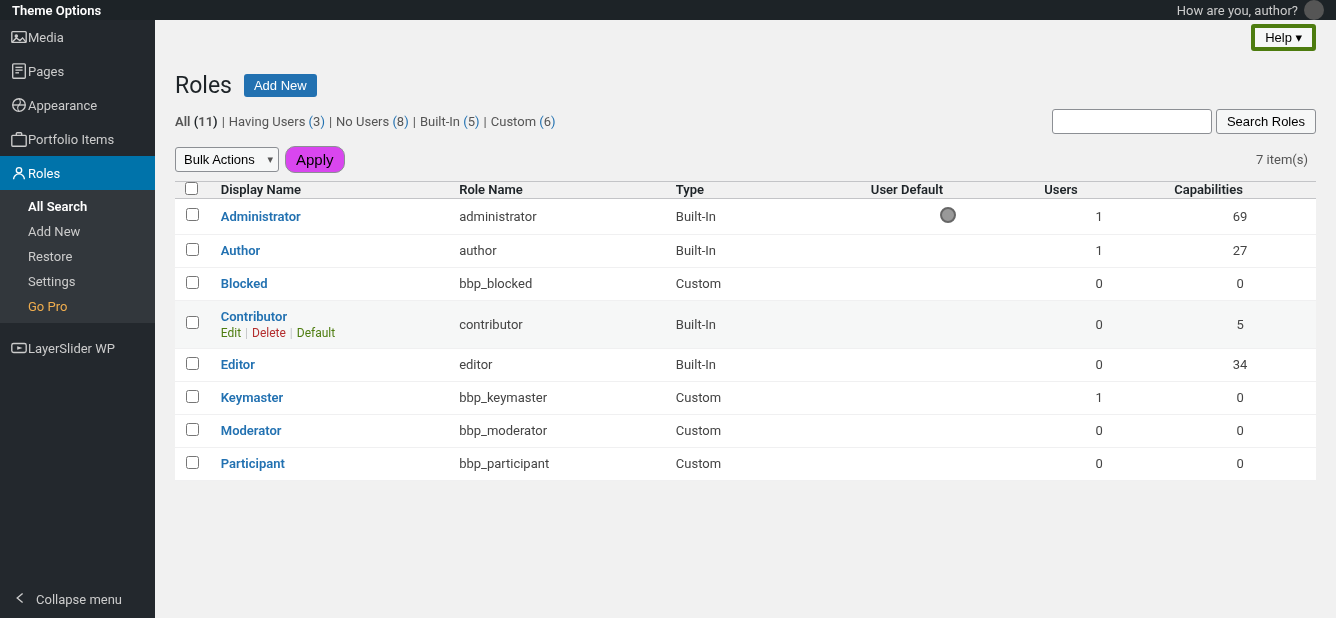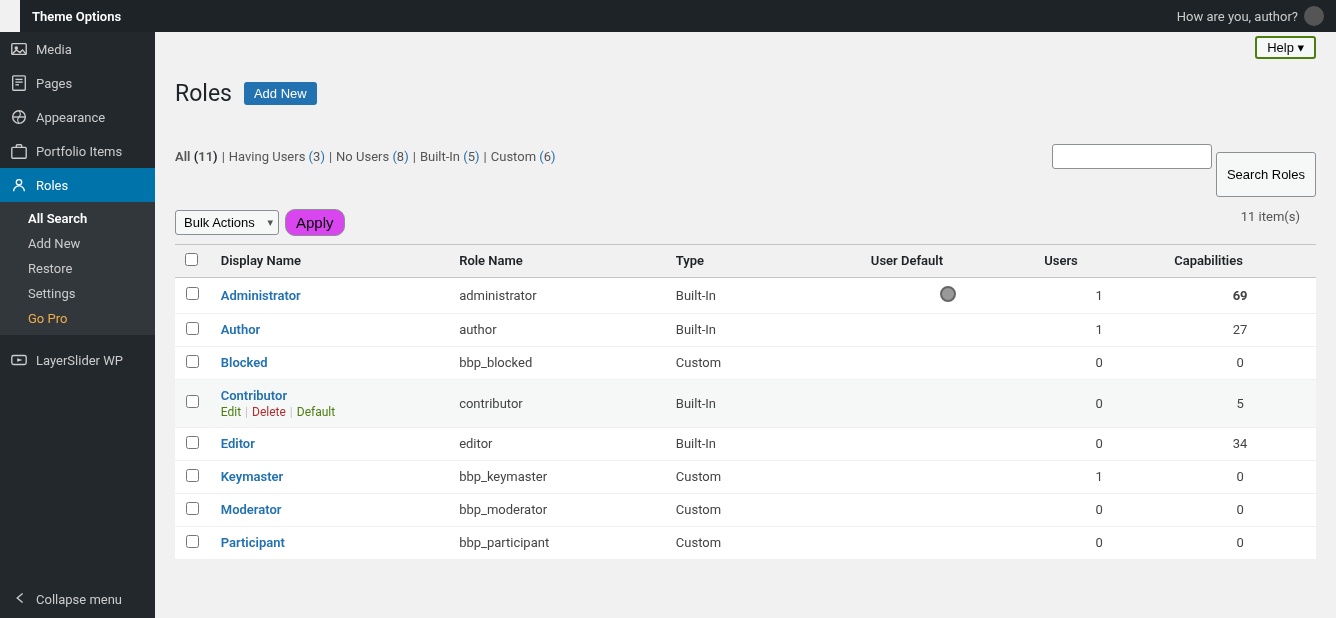--- a/index.html
+++ b/index.html
@@ -2,27 +2,26 @@
 <html><head>
   <meta charset="utf-8">
   <style>
     * { box-sizing: border-box; margin: 0; padding: 0; }
     body { font-family: -apple-system, BlinkMacSystemFont, "Segoe UI", Roboto, sans-serif; font-size: 13px; background: #f1f1f1; color: #444; display: flex; flex-direction: column; height: 618px; overflow: hidden; }
 
     
     .top-bar {
       background: #1d2327;
       color: #fff;
-      height: 32px;
+      height: 20px;
       display: flex;
       align-items: center;
       justify-content: space-between;
       padding: 0 12px;
       flex-shrink: 0;
-      margin-left: 20px;
     }
     .top-bar-title { font-size: 13px; font-weight: 600; color: #fff; }
     .top-bar-right { font-size: 13px; color: #ccc; display: flex; align-items: center; gap: 6px; }
     .top-bar-right .admin-icon { width: 20px; height: 20px; background: #555; border-radius: 50%; display: inline-block; }
 
     
     .layout { display: flex; flex: 1; overflow: hidden; }
 
     
     .sidebar {
@@ -30,21 +29,20 @@
       background: #23282d;
       color: #ccc;
       flex-shrink: 0;
       overflow-y: auto;
       display: flex;
       flex-direction: column;
     }
     .sidebar-item {
       display: flex;
       align-items: center;
-      gap: 8px;
       padding: 8px 10px;
       cursor: pointer;
       color: #ccc;
       font-size: 13px;
       text-decoration: none;
     }
     .sidebar-item.active { background: #0073aa; color: #fff; }
     .sidebar-item .icon { width: 18px; height: 18px; display: flex; align-items: center; justify-content: center; flex-shrink: 0; }
     .sidebar-item .icon svg { width: 18px; height: 18px; fill: currentColor; }
 
@@ -101,21 +99,21 @@
 
     .help-bar {
       display: flex;
       justify-content: flex-end;
       padding: 4px 20px;
       font-size: 13px;
       color: #555;
     }
     .help-btn {
       background: #f6f7f7;
-      border: 2px solid #4d7c0f;
+      border: 4px solid #4d7c0f;
       border-radius: 3px;
       padding: 2px 10px;
       font-size: 13px;
       cursor: pointer;
       display: flex;
       align-items: center;
       gap: 4px;
     }
 
     .filter-bar {
@@ -136,29 +134,29 @@
       border-radius: 3px;
       padding: 4px 8px;
       font-size: 13px;
       width: 160px;
       outline: none;
     }
     .search-roles-btn {
       background: #f6f7f7;
       border: 1px solid #8c8f94;
       border-radius: 3px;
-      padding: 14px 10px;
-      font-size: 13px;
-      cursor: pointer;
-      margin-top: 35px;
+      padding: 4px 10px;
+      font-size: 13px;
+      cursor: pointer;
     }
 
     .bulk-actions-bar {
-      padding: 4px 36px 8px 20px;
-      display: flex;
+      padding: 4px 28px 8px 20px;
+      display: flex;
+      align-items: center;
       justify-content: space-between;
     }
     .bulk-left { display: flex; align-items: center; gap: 6px; }
     .bulk-select {
       border: 1px solid #8c8f94;
       border-radius: 3px;
       padding: 4px 22px 4px 8px;
       font-size: 13px;
       background: #f6f7f7;
       cursor: pointer;
@@ -193,21 +191,21 @@
       border-collapse: collapse;
       background: #fff;
       font-size: 13px;
     }
     .roles-table thead tr {
       background: #f1f1f1;
       border-top: 1px solid #c3c4c7;
       border-bottom: 1px solid #c3c4c7;
     }
     .roles-table th {
-      padding: 8px 10px;
+      padding: 0 10px;
       text-align: left;
       font-weight: 600;
       color: #1d2327;
     }
     .roles-table td {
       padding: 8px 10px;
       border-bottom: 1px solid #f0f0f1;
       vertical-align: middle;
     }
     .roles-table tr.hovered td { background: #f6f7f7; }
@@ -368,21 +366,21 @@
 
     <div class="bulk-actions-bar">
       <div class="bulk-left">
         <div class="bulk-select-wrap">
           <select class="bulk-select">
             <option>Bulk Actions</option>
           </select>
         </div>
         <button class="apply-btn">Apply</button>
       </div>
-      <span class="item-count">11 item(s)</span>
+      <span class="item-count">7 item(s)</span>
     </div>
 
     <div class="table-wrap">
       <table class="roles-table">
         <thead>
           <tr>
             <th class="cb-col">
               <input type="checkbox" class="cb-input" style="">
             </th>
             <th class="display-name-col">Display Name</th>
@@ -396,21 +394,21 @@
         <tbody id="roles-tbody">
         <tr>
               <td class="cb-col"><input type="checkbox" class="cb-input" style=""></td>
               <td class="display-name-col">
                 <a class="role-link">Administrator</a>
               </td>
               <td class="role-name-col">administrator</td>
               <td class="type-col">Built-In</td>
               <td class="user-default-col" style="text-align: center;"><span class="default-icon"></span></td>
               <td class="users-col" style="text-align: center;">1</td>
-              <td class="capabilities-col" style="text-align: center; font-weight: bold;">69</td>
+              <td class="capabilities-col" style="text-align: center;">69</td>
             </tr>
             <tr>
               <td class="cb-col"><input type="checkbox" class="cb-input" style=""></td>
               <td class="display-name-col">
                 <a class="role-link">Author</a>
               </td>
               <td class="role-name-col">author</td>
               <td class="type-col">Built-In</td>
               <td class="user-default-col" style="text-align: center;"></td>
               <td class="users-col" style="text-align: center;">1</td>

